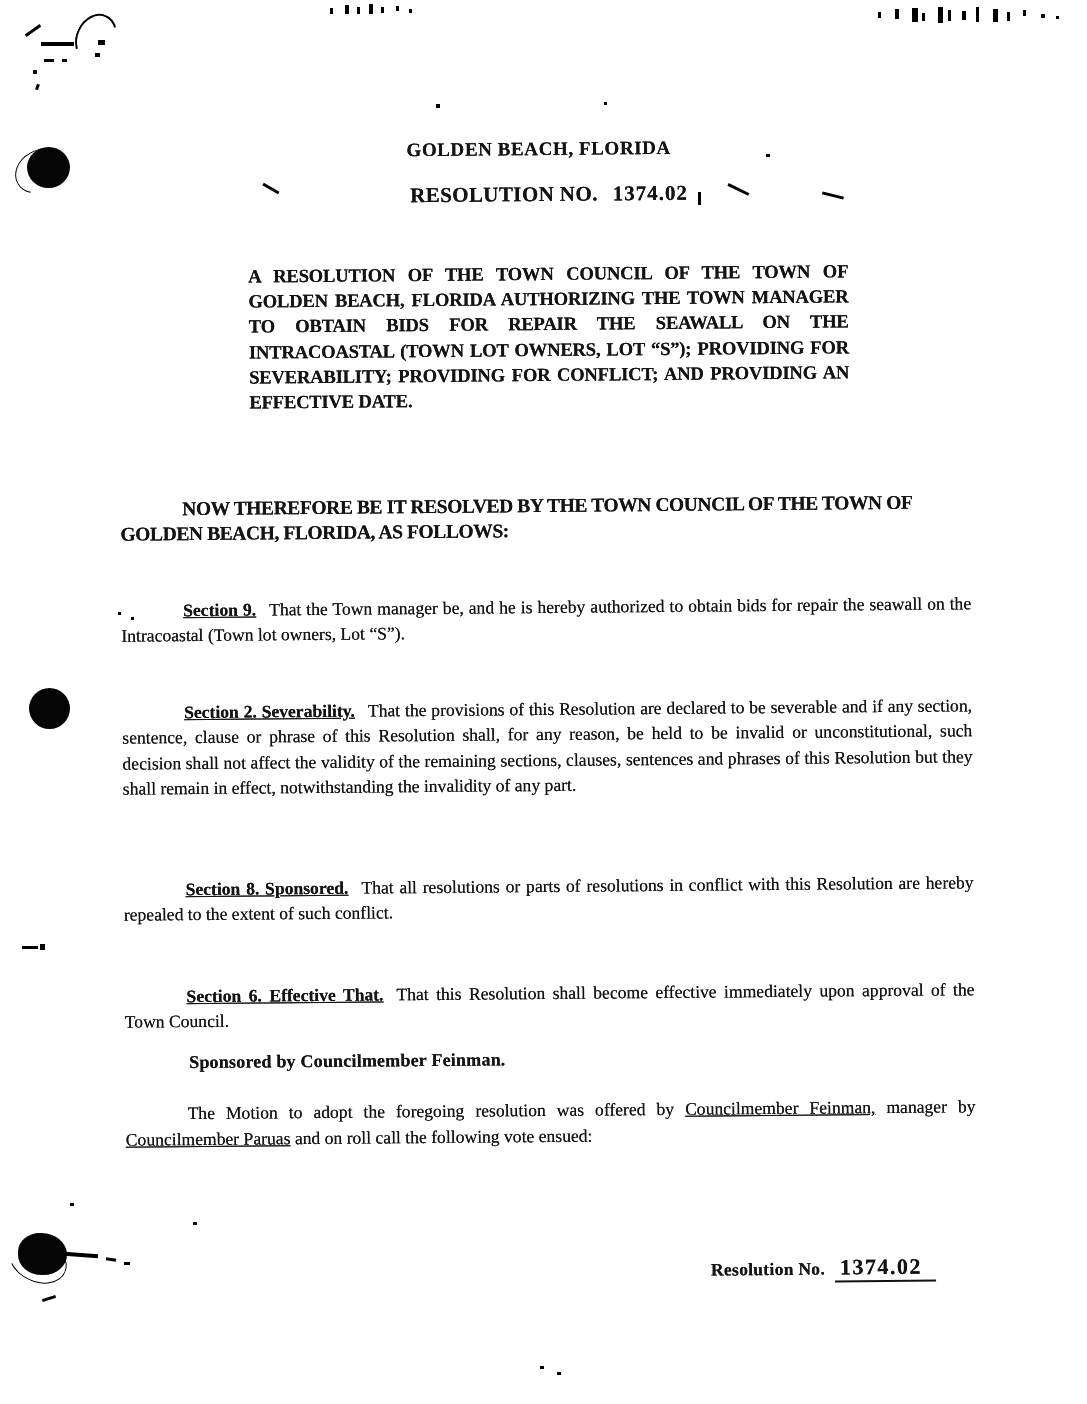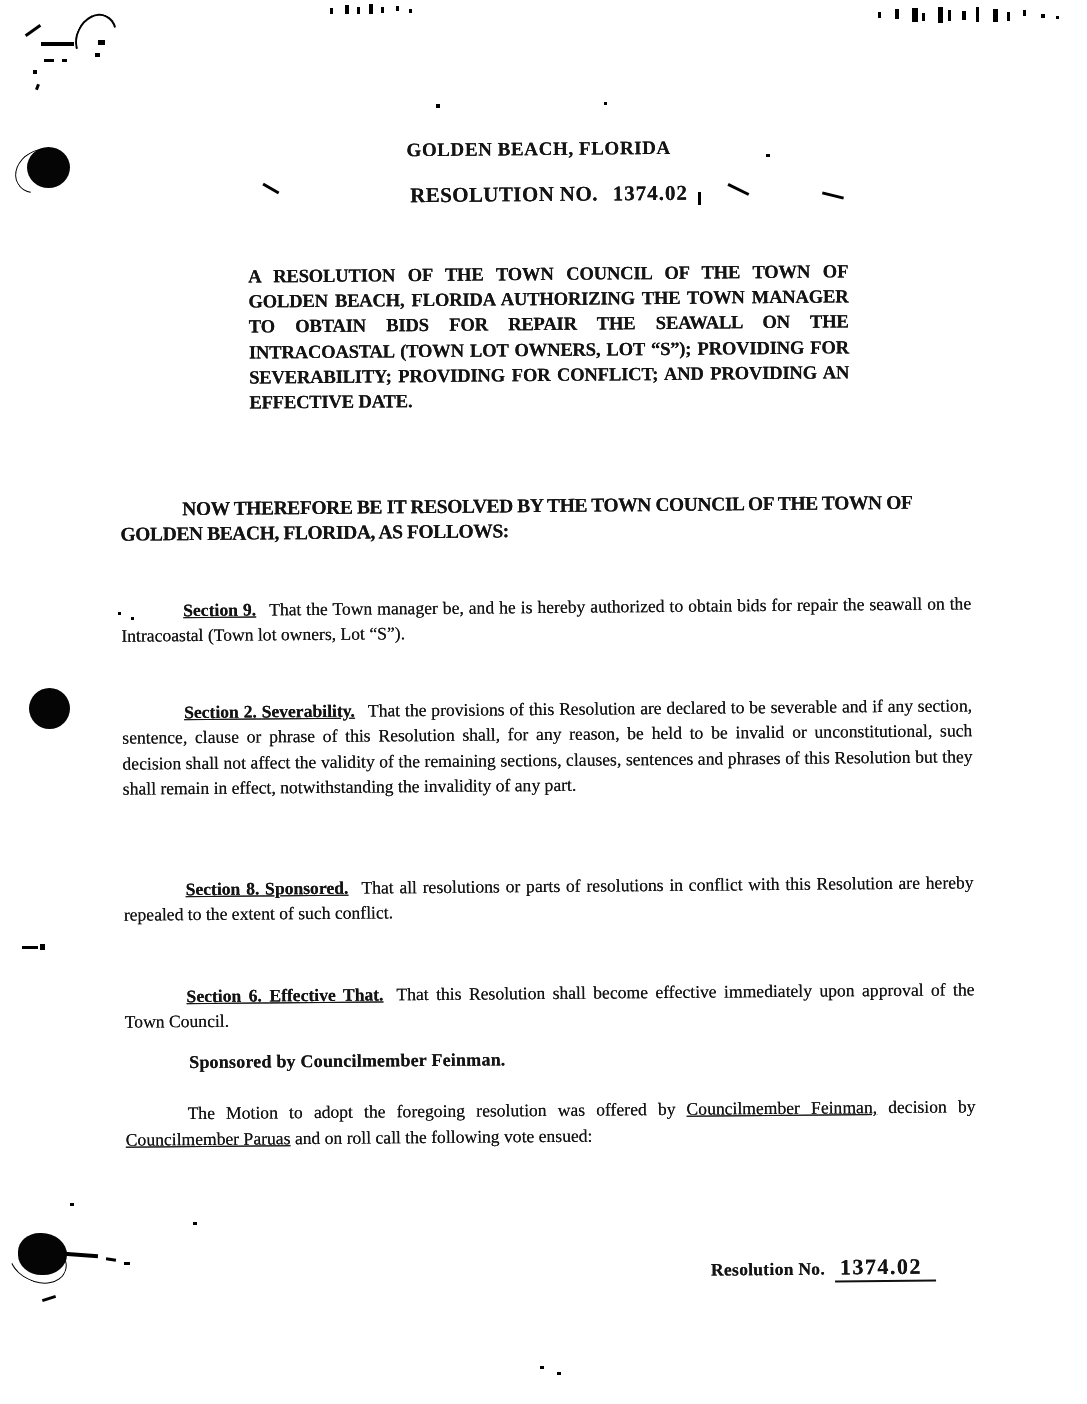--- a/index.html
+++ b/index.html
@@ -96,21 +96,21 @@
   <p class="sec" id="sec1"><span class="lbl"><span>Section 9.</span><span></span></span><span>That the Town manager be, and he is hereby authorized to obtain bids for repair the seawall on the Intracoastal (Town lot owners, Lot “S”).</span></p>
 
   <p class="sec" id="sec2"><span class="lbl"><span>Section 2.</span> <span>Severability.</span></span><span>That the provisions of this Resolution are declared to be severable and if any section, sentence, clause or phrase of this Resolution shall, for any reason, be held to be invalid or unconstitutional, such decision shall not affect the validity of the remaining sections, clauses, sentences and phrases of this Resolution but they shall remain in effect, notwithstanding the invalidity of any part.</span></p>
 
   <p class="sec" id="sec3"><span class="lbl"><span>Section 8.</span> <span>Sponsored.</span></span><span>That all resolutions or parts of resolutions in conflict with this Resolution are hereby repealed to the extent of such conflict.</span></p>
 
   <p class="sec" id="sec4"><span class="lbl"><span>Section 6.</span> <span>Effective That.</span></span><span>That this Resolution shall become effective immediately upon approval of the Town Council.</span></p>
 
   <p class="sponsored">Sponsored by Councilmember Feinman.</p>
 
-  <p class="motion"><span>The Motion to adopt the foregoing resolution was offered by </span><span class="uname">Councilmember Feinman,</span><span> decision by </span><span class="uname">Councilmember Paruas</span><span> and on roll call the following vote ensued:</span></p>
+  <p class="motion"><span>The Motion to adopt the foregoing resolution was offered by </span><span class="uname">Councilmember Feinman,</span><span> manager by </span><span class="uname">Councilmember Paruas</span><span> and on roll call the following vote ensued:</span></p>
 
   <div class="footer"><span>Resolution No.</span><span class="num">1374.02</span></div>
 
 </div>
 
 <div>
 
   <div class="hp" style="left:27px;top:147px;width:43px;height:41px;"></div>
   <div class="hp" style="left:29px;top:688px;width:41px;height:41px;"></div>
   <div class="hp" style="left:18px;top:1233px;width:49px;height:42px;border-radius:46% 54% 50% 50%;"></div>

